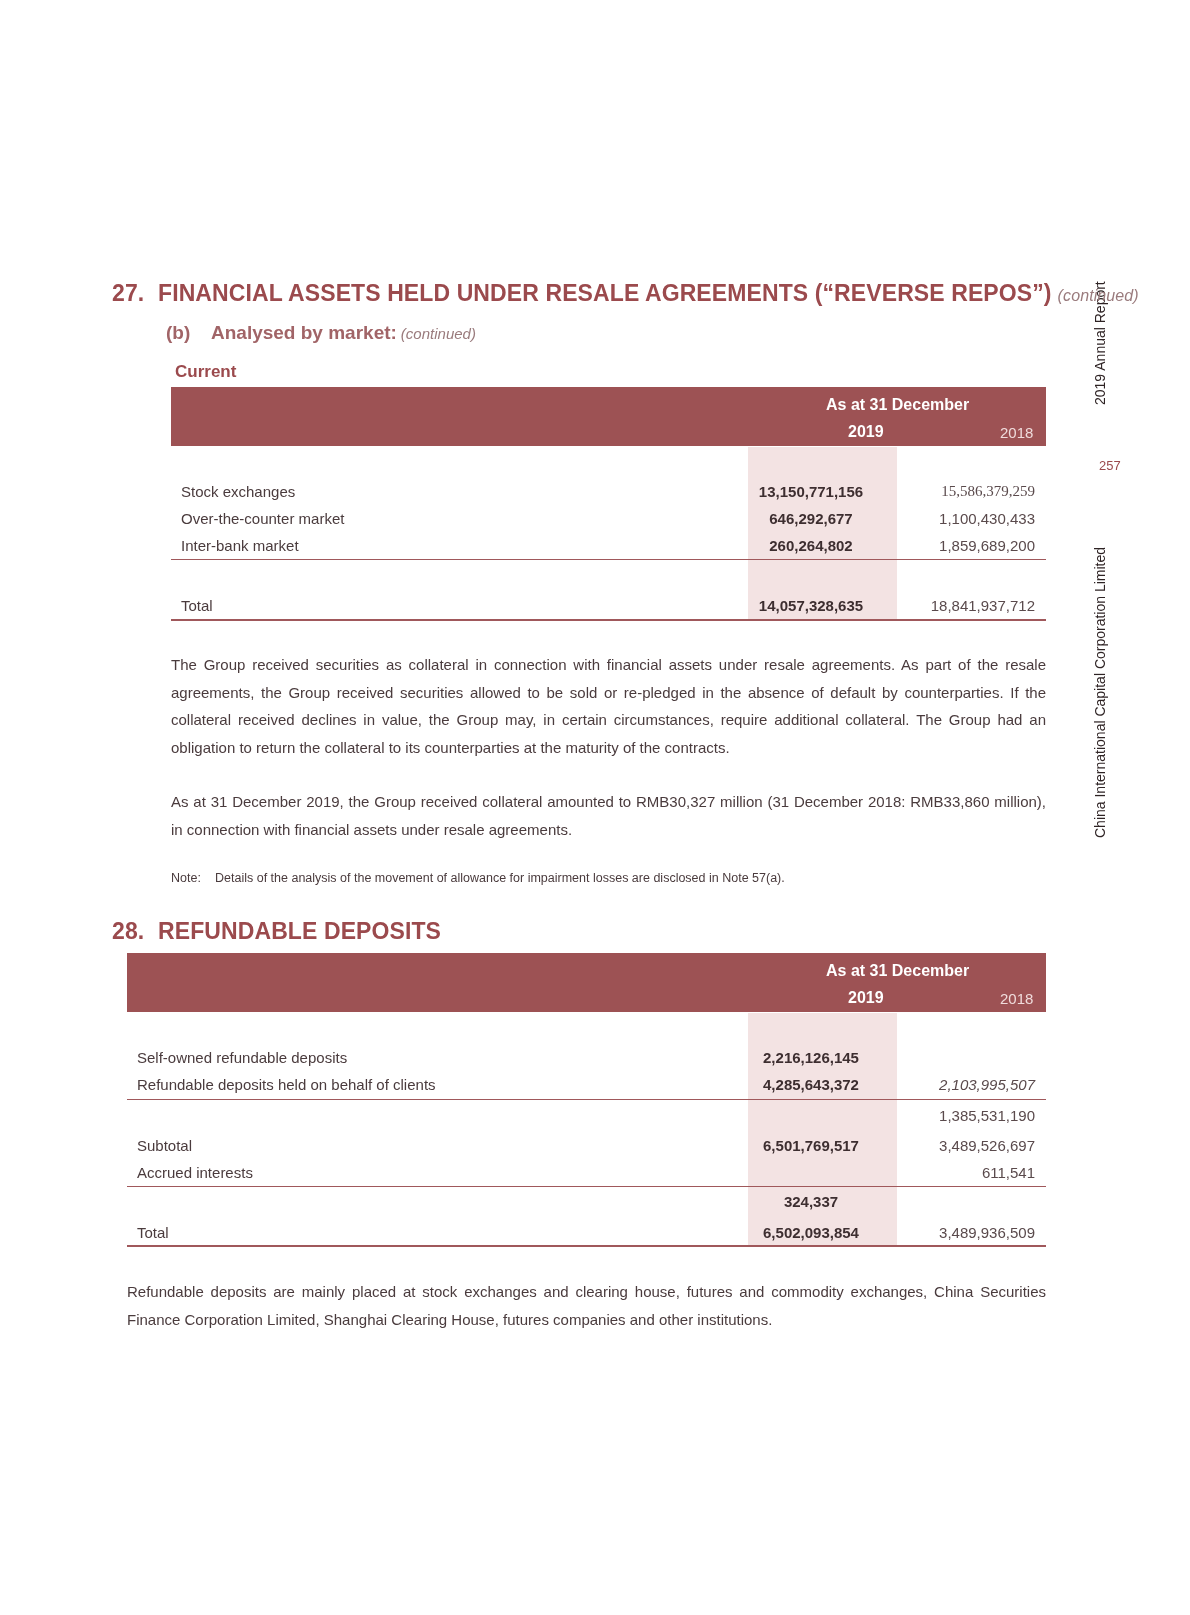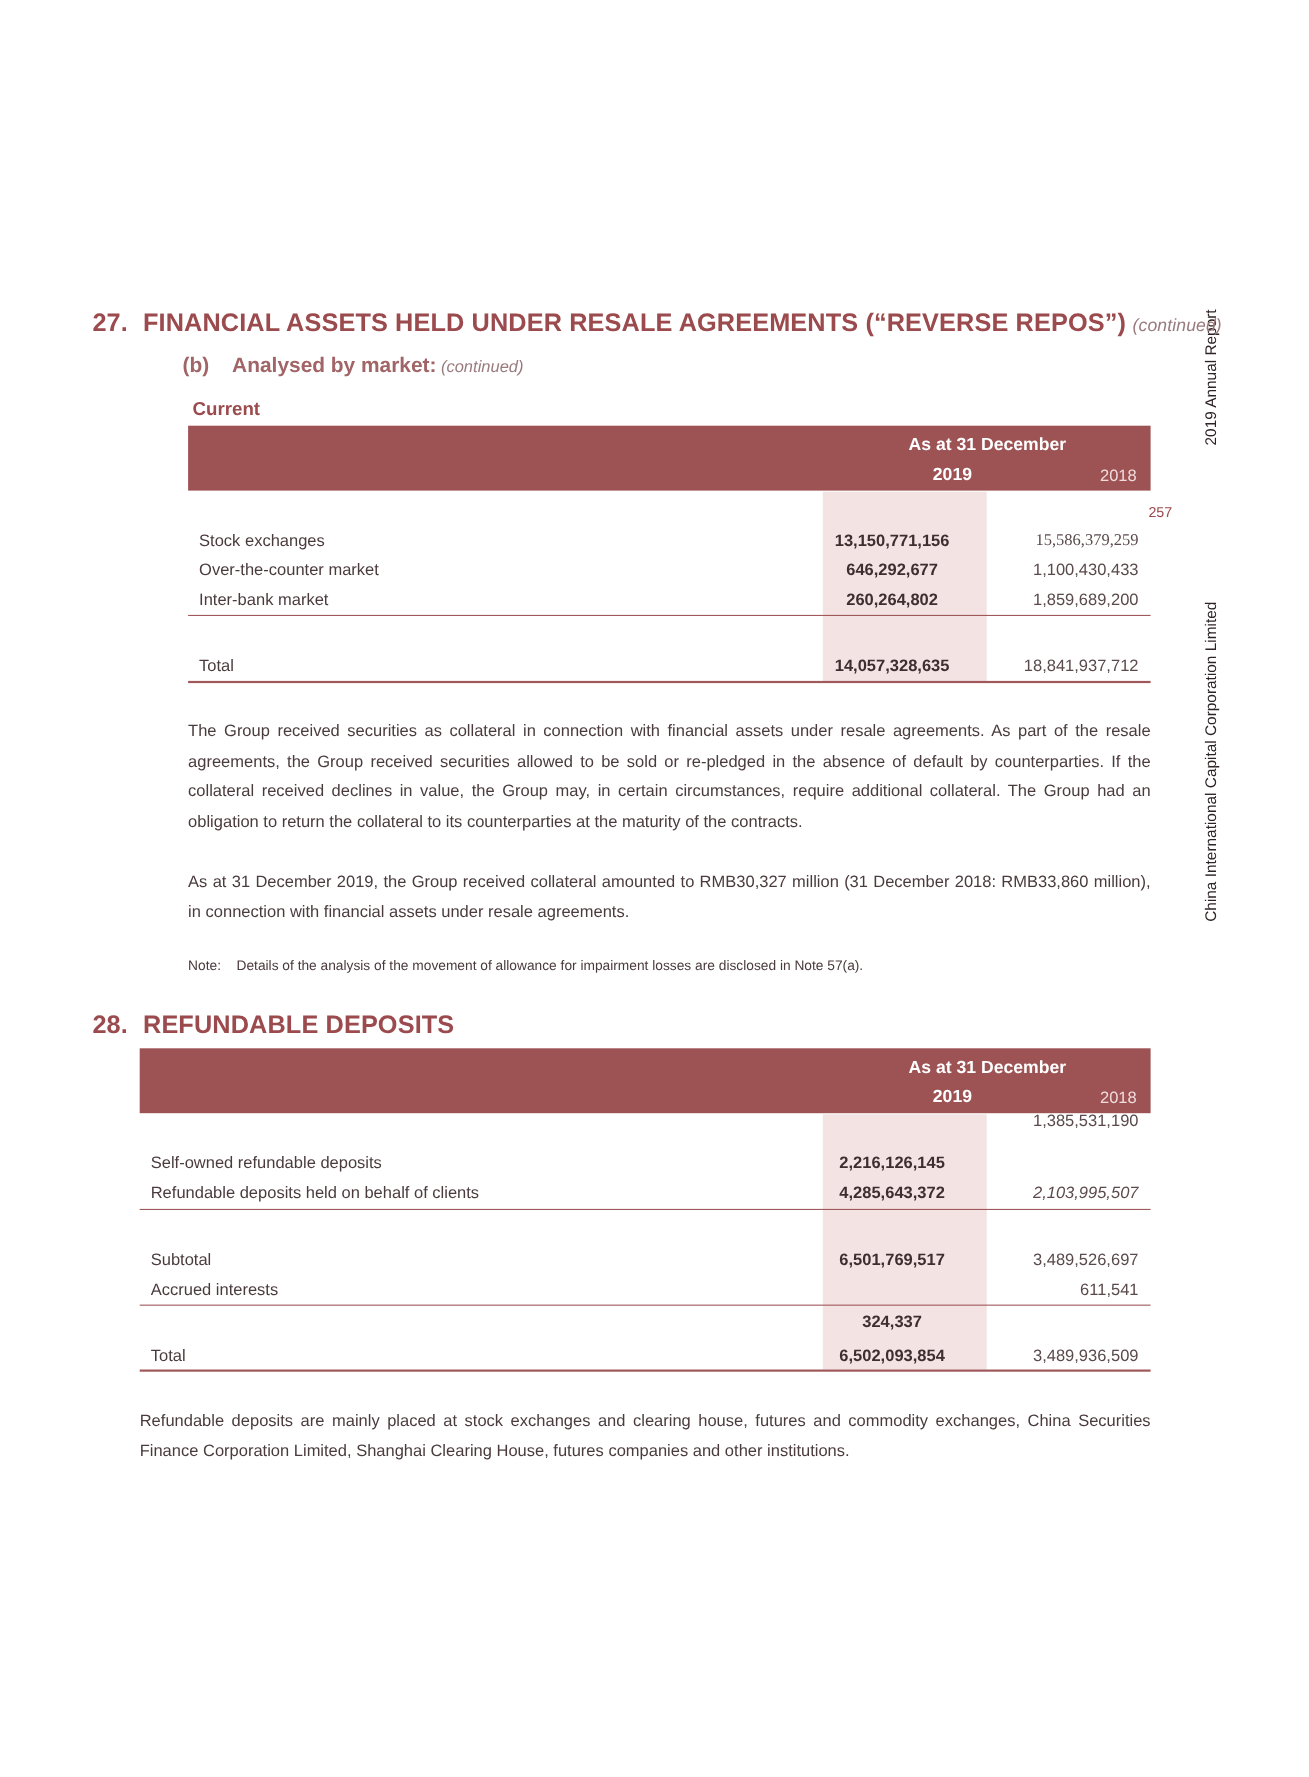--- a/index.html
+++ b/index.html
@@ -6,21 +6,21 @@
   body {
     width: 1190px; height: 1615px; position: relative; overflow: hidden;
     font-family: "Liberation Sans", "DejaVu Sans", sans-serif;
     color: #4a3b3d;
   }
   .abs { position: absolute; }
   .heading-main {
     left: 84px; top: 280px; font-size: 23px; font-weight: bold; color: #9b4a4d;
     letter-spacing: 0.1px; white-space: nowrap;
   }
-  .heading-main .num { display: inline-block; width: 46px; }
+  .heading-main .num { display: inline-block; width: 46px; margin-left: 28px; }
   .cont { font-weight: normal; font-style: italic; font-size: 16px; color: #9a7b7d; margin-left: 6px; }
   .sub-heading {
     left: 144px; top: 322px; font-size: 19px; font-weight: bold; color: #a16467; white-space: nowrap; margin-left: 22px;
   }
   .sub-heading .lbl { display: inline-block; width: 45px; }
   .sub-heading .cont { font-size: 15px; margin-left: 4px; }
   .current-label { left: 175px; top: 362px; font-size: 17px; font-weight: bold; color: #9b4a4d; }
   .hdr-bar { position: absolute; background: #9d5254; }
   .hdr-title { position: absolute; color: #fff; font-weight: bold; font-size: 16px; white-space: nowrap; }
   .hdr-2019 { position: absolute; color: #fff; font-weight: bold; font-size: 16px; }
@@ -37,21 +37,21 @@
   .note { position: absolute; font-size: 12.5px; color: #4a3b3d; white-space: nowrap; }
   .note .nl { display: inline-block; width: 44px; }
   .side-report {
     position: absolute; left: 1092px; top: 405px; transform-origin: 0 0; transform: rotate(-90deg);
     font-size: 14px; color: #2e2324; white-space: nowrap; font-weight: 500;
   }
   .side-company {
     position: absolute; left: 1092px; top: 838px; transform-origin: 0 0; transform: rotate(-90deg);
     font-size: 14px; color: #2e2324; white-space: nowrap;
   }
-  .page-num { position: absolute; left: 1044px; top: 458px; font-size: 13px; color: #9b4a4d; text-align: center; }
+  .page-num { position: absolute; left: 1099px; top: 458px; font-size: 13px; color: #9b4a4d; text-align: center; }
 </style>
 </head>
 <body>
 
 <div class="side-report">2019 Annual Report</div>
 <div class="page-num">257</div>
 <div class="side-company">China International Capital Corporation Limited</div>
 
 <div class="abs heading-main">
   <span class="num">27.</span><span>FINANCIAL ASSETS HELD UNDER RESALE AGREEMENTS (“REVERSE REPOS”)</span><span class="cont">(continued)</span>
@@ -106,21 +106,21 @@
 <div>
   <div class="hdr-bar" style="left:127px; top:953px; width:919px; height:59px;"></div>
   <div class="hdr-title" style="left:826px; top:962px;">As at 31 December</div>
   <div class="hdr-2019" style="left:848px; top:989px;">2019</div>
   <div class="hdr-2018" style="left:1000px; top:990px;">2018</div>
   <div class="shade" style="left:748px; top:1013px; width:149px; height:232px;"></div>
 
   <div>
     <div class="row-label" style="left:137px; top:1049px;">Self-owned refundable deposits</div>
     <div class="v19" style="left:736px; top:1049px;">2,216,126,145</div>
-    <div class="v18" style="left:885px; top:1011px;">1,385,531,190</div>
+    <div class="v18" style="left:885px; top:1107px;">1,385,531,190</div>
   </div>
   <div>
     <div class="row-label" style="left:137px; top:1076px;">Refundable deposits held on behalf of clients</div>
     <div class="v19" style="left:736px; top:1076px;">4,285,643,372</div>
     <div class="v18" style="left:885px; top:1076px;font-style:italic;">2,103,995,507</div>
   </div>
   <div class="rule" style="left:127px; top:1099px; width:919px;"></div>
 
   <div>
     <div class="row-label" style="left:137px; top:1137px;">Subtotal</div>

